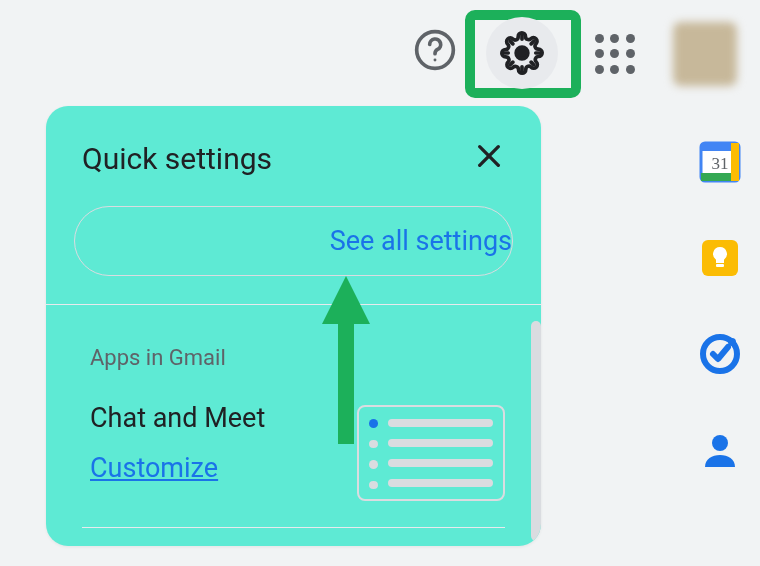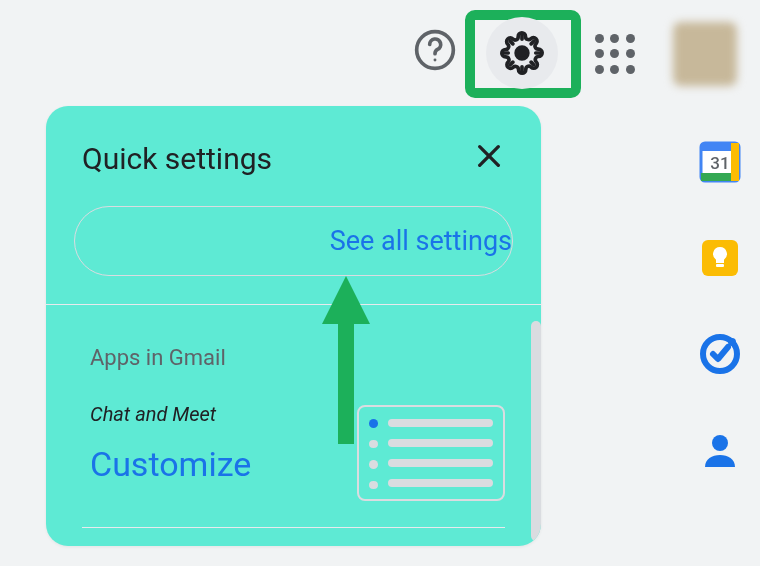--- a/index.html
+++ b/index.html
@@ -122,29 +122,29 @@
       padding: 40px 36px 20px 44px;
       position: relative;
     }
     .section-label {
       color: #5f6368;
       font-size: 22px;
       font-weight: 400;
       margin-bottom: 32px;
     }
     .chat-meet {
-      font-size: 20px;
+      font-size: 27px;
       color: #202124;
       margin-bottom: 18px;
-      font-style: italic;
     }
     .customize-link {
-      font-size: 34px;
+      font-size: 27px;
       color: #1a73e8;
       cursor: pointer;
+      text-decoration: underline;
     }
     .preview {
       position: absolute;
       right: 36px;
       top: 100px;
       width: 148px;
       height: 96px;
       border: 2px solid #dadce0;
       border-radius: 8px;
       display: flex;
@@ -181,20 +181,21 @@
       border-radius: 5px;
     }
     .sidepanel {
       position: absolute;
       right: 18px;
       top: 140px;
       display: flex;
       flex-direction: column;
       gap: 52px;
       align-items: center;
+      font-family: Liberation Serif, serif;
     }
     .sidepanel-icon {
       width: 44px;
       height: 44px;
       cursor: pointer;
       display: flex;
       align-items: center;
       justify-content: center;
     }
     .arrow {

